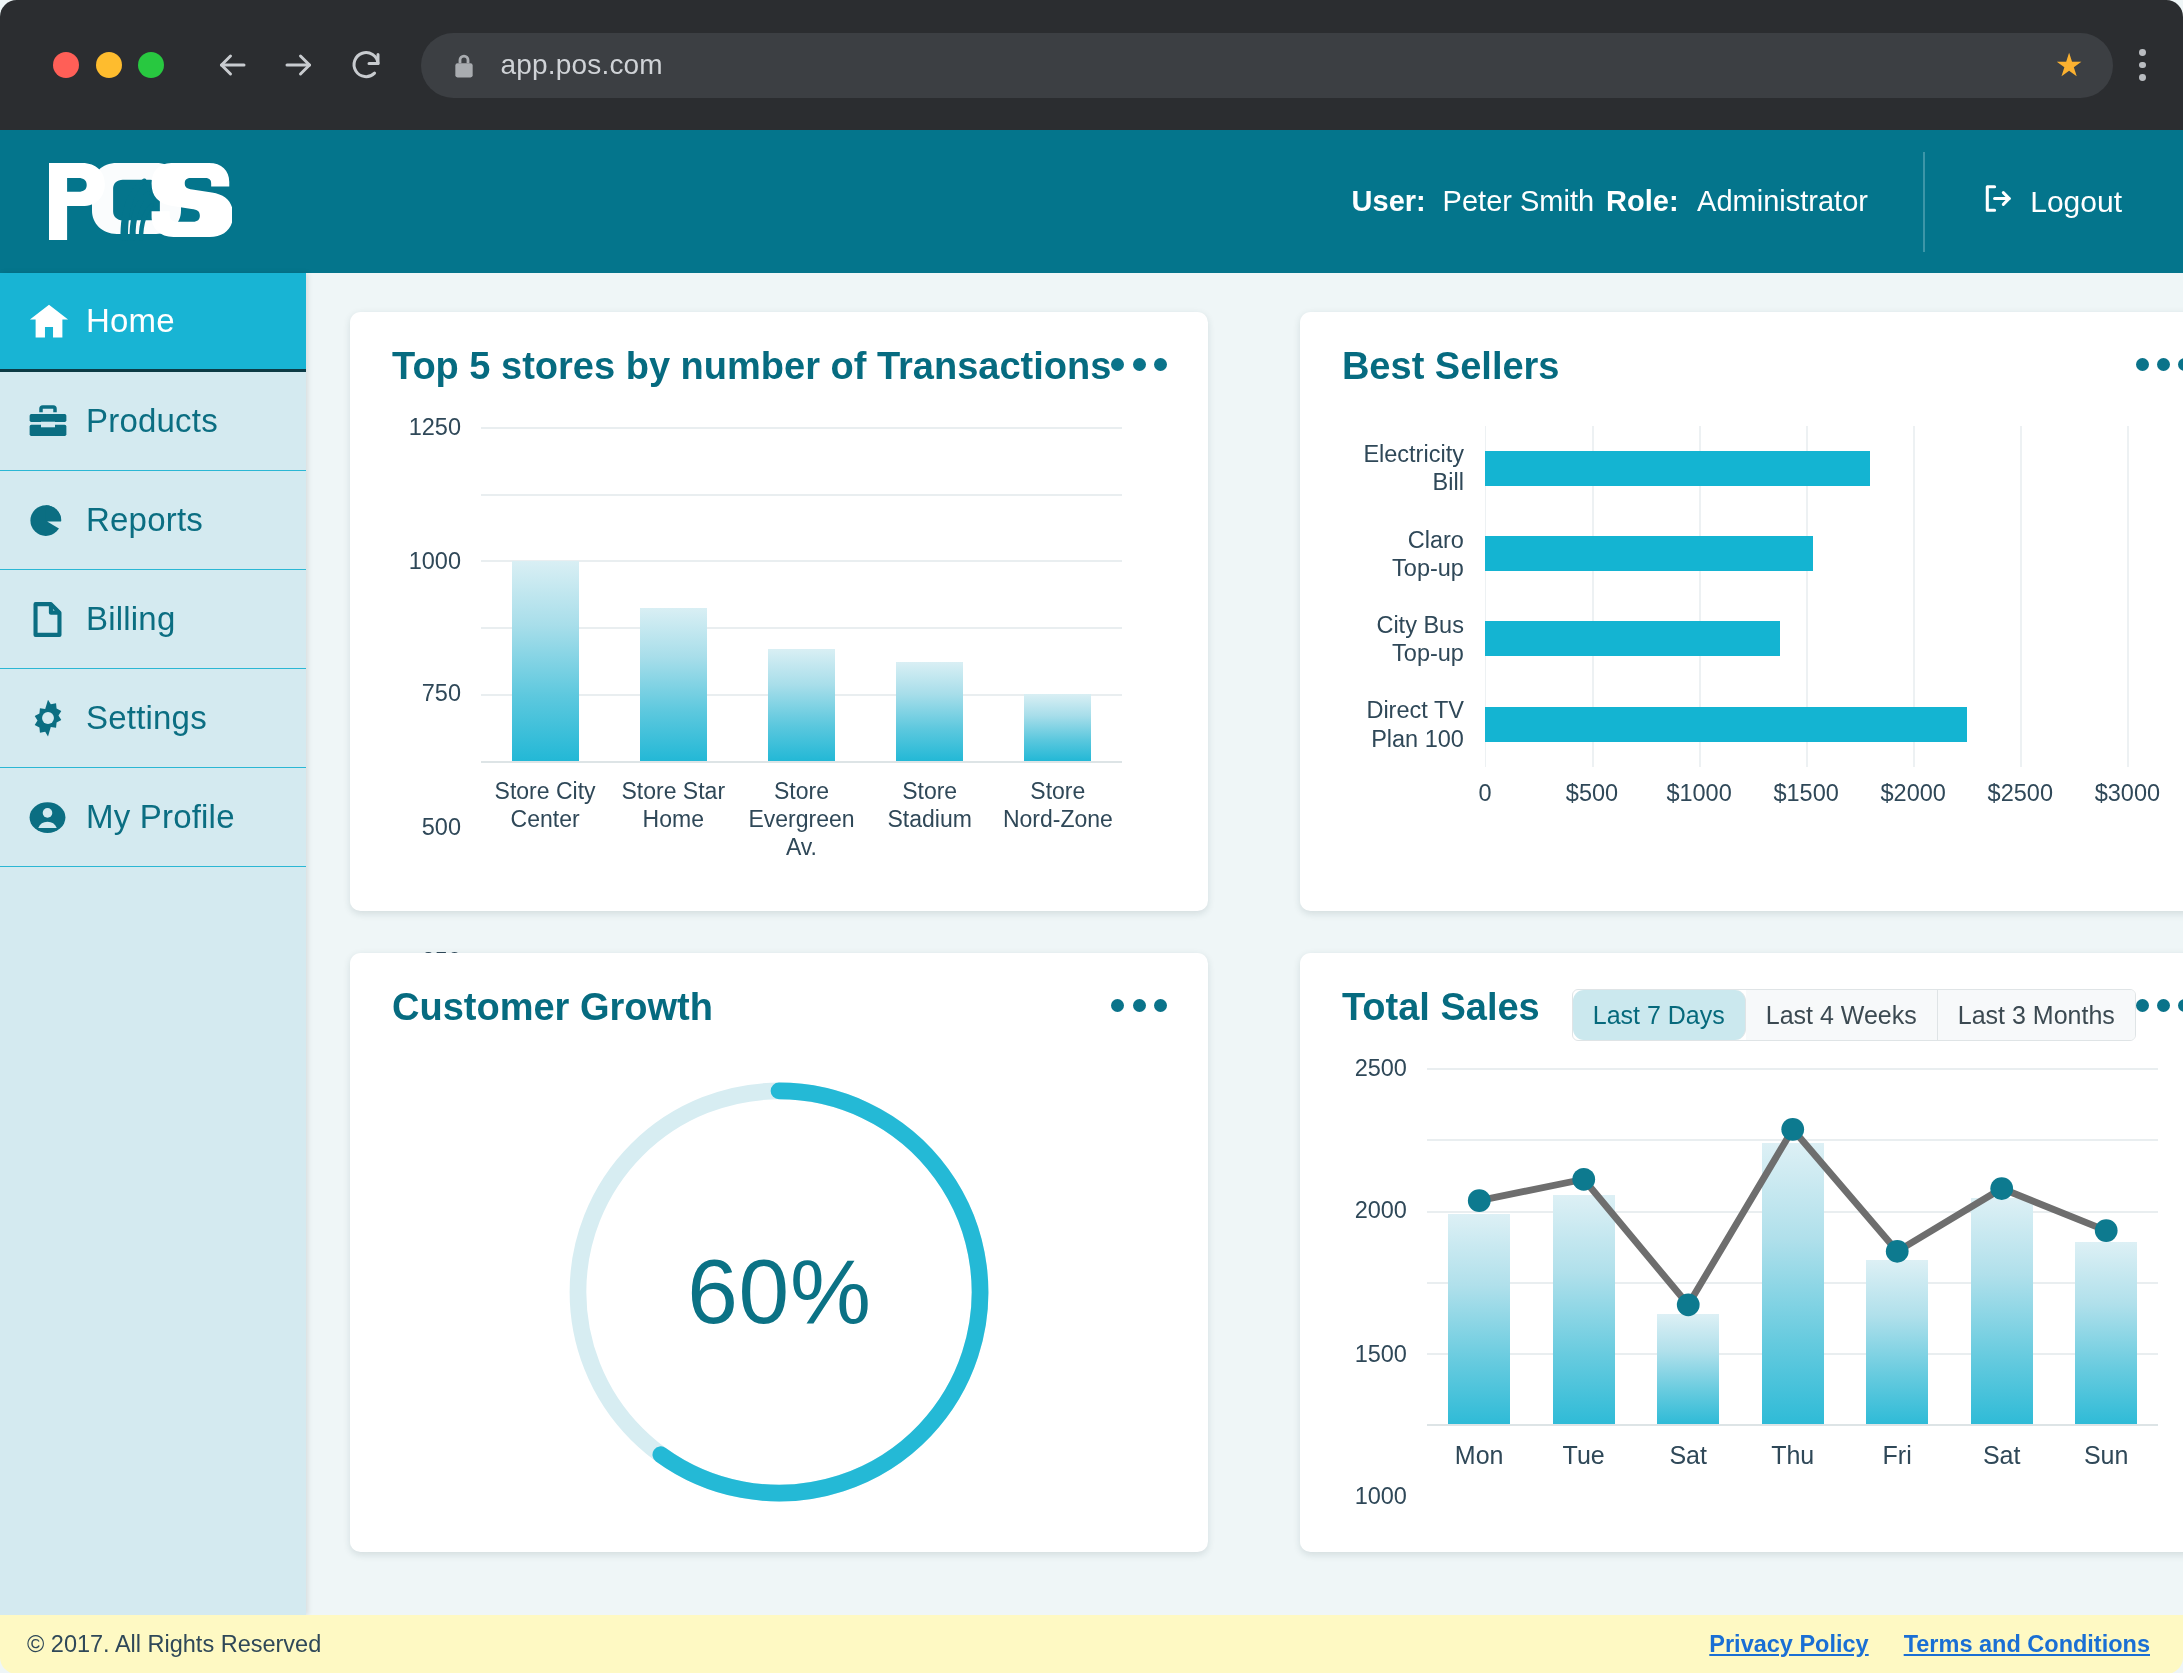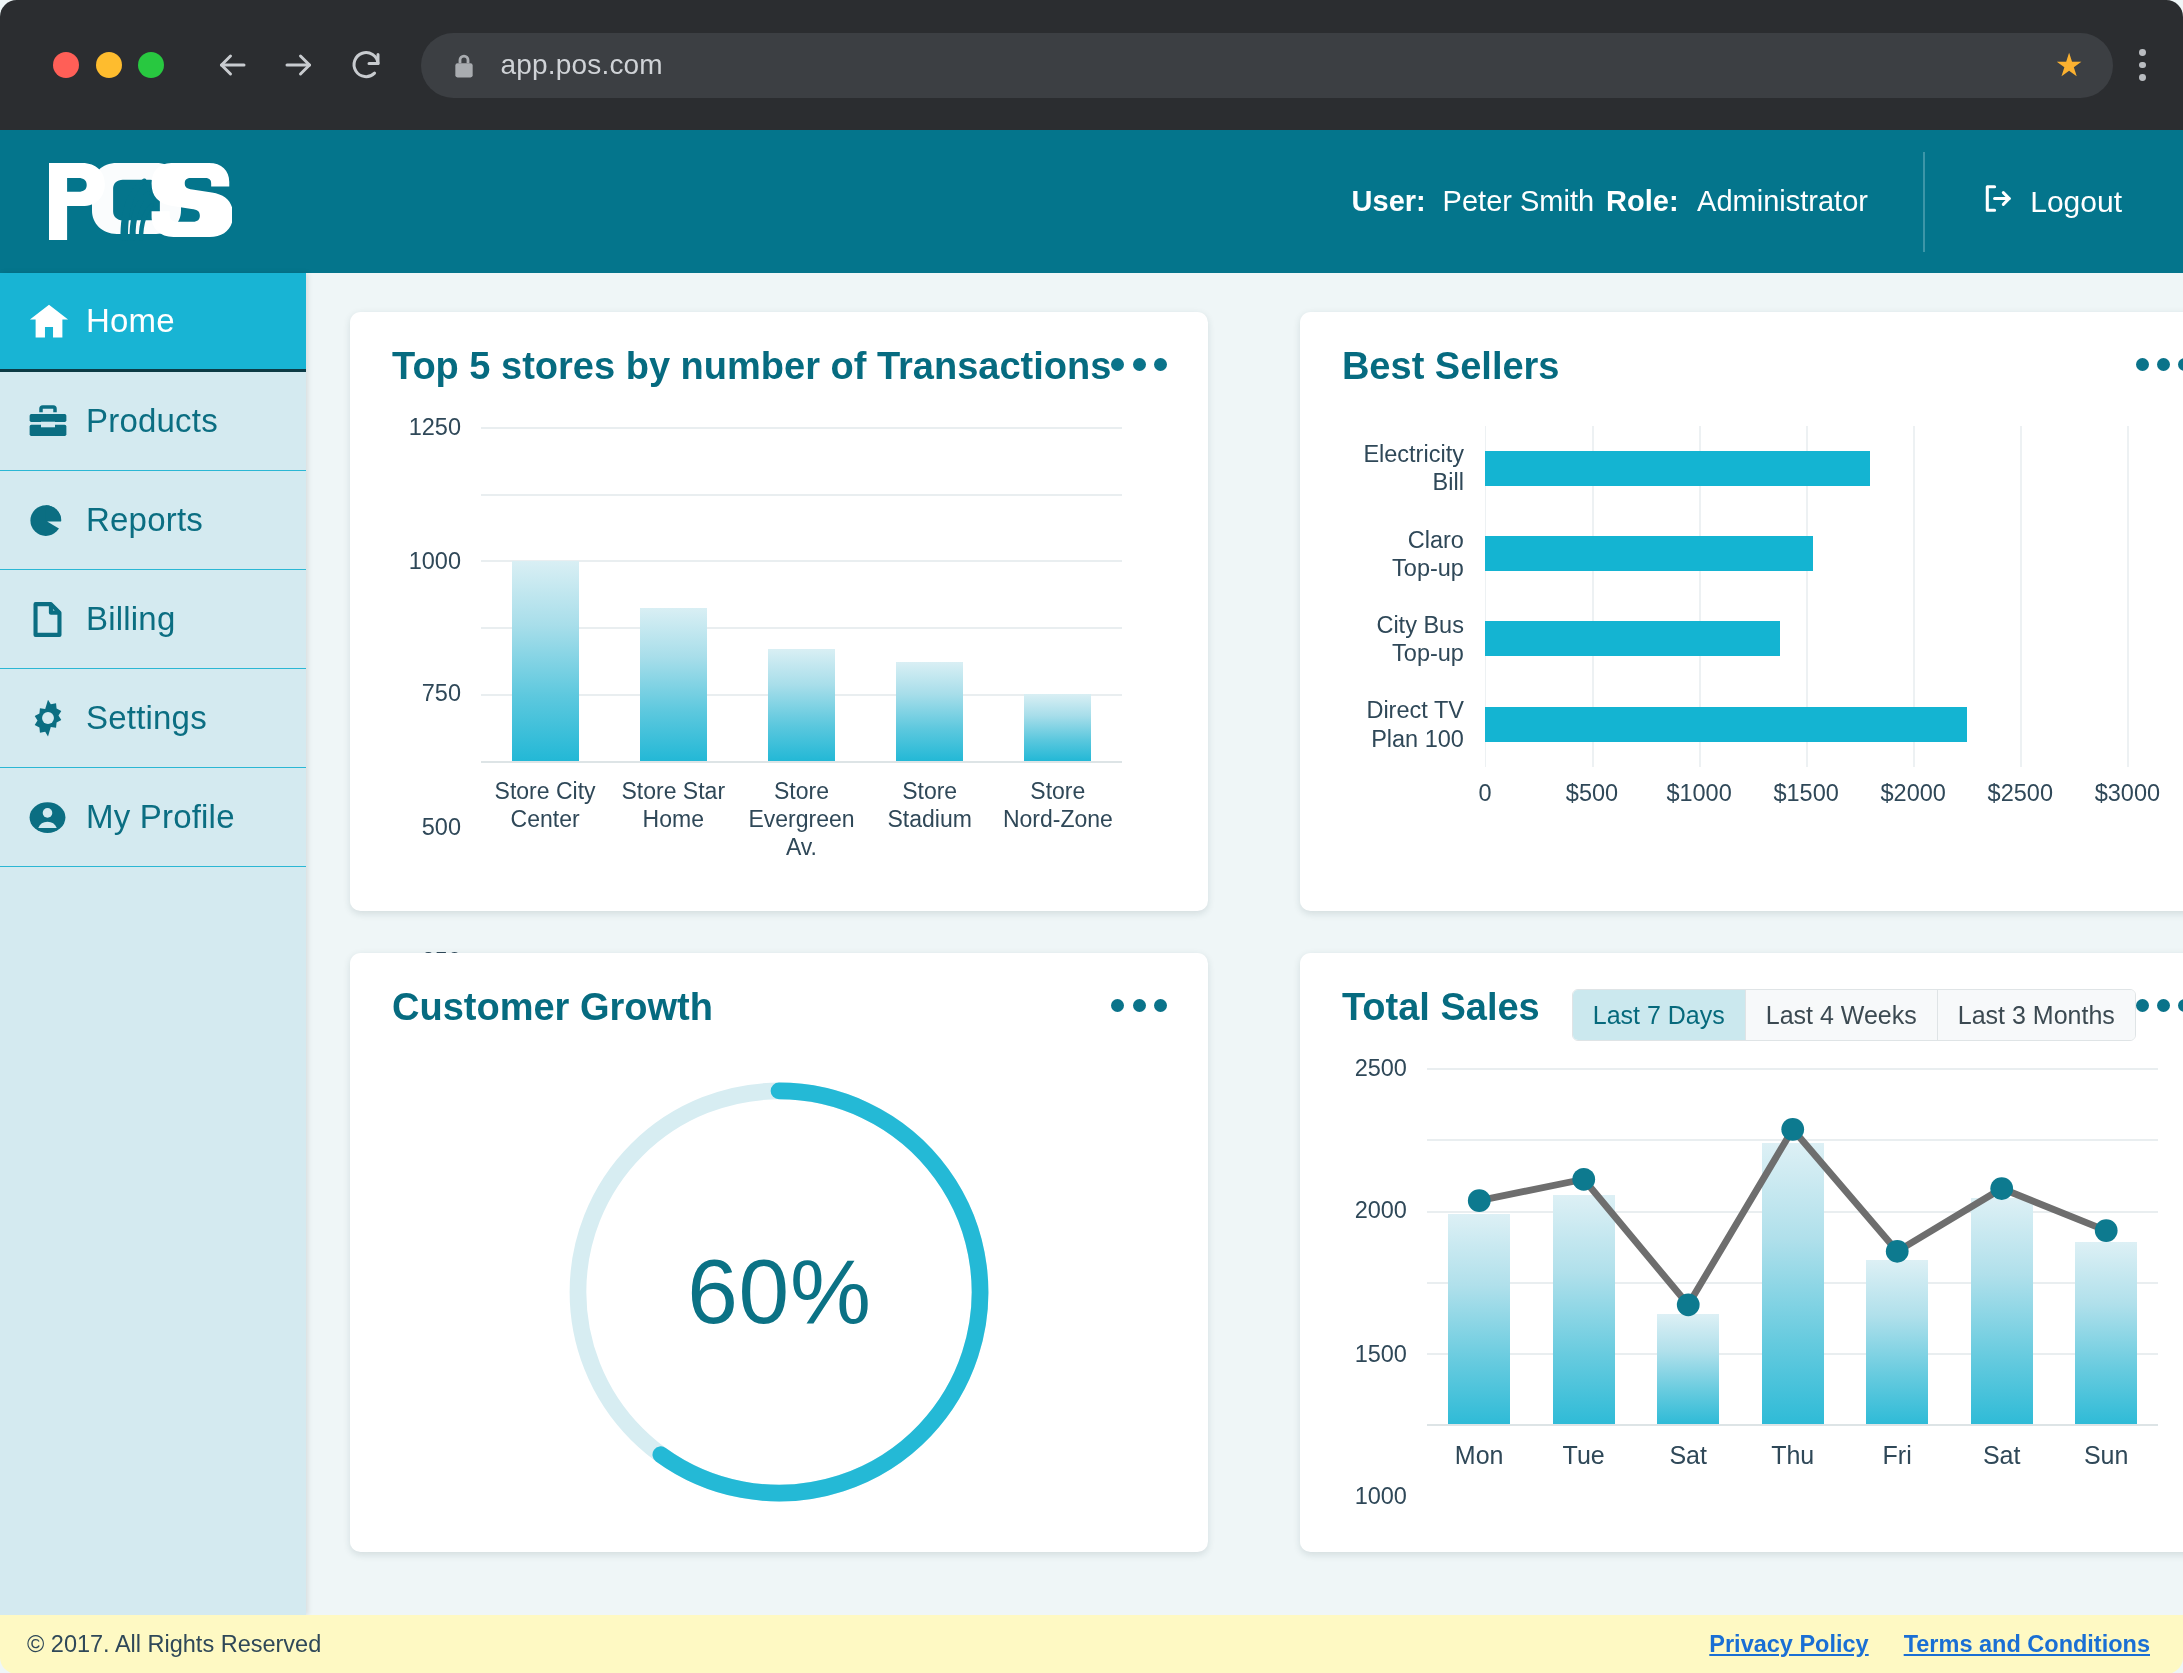--- a/index.html
+++ b/index.html
@@ -115,21 +115,21 @@
   }
 
   
   .seg {
     margin-left: 32px; display: flex; border: 1.5px solid #dfe4e6; border-radius: 6px;
     overflow: hidden; align-self: flex-start; margin-top: 3px;
   }
   .seg-btn { padding: 10.6px 20px; font-size: 25px; color: #3c4a52; background: #f7f9fa;
              border-right: 1.5px solid #dfe4e6; cursor: pointer; white-space: nowrap; }
   .seg-btn:last-child { border-right: none; }
-  .seg-btn.active { background: #CBE8EE; color: #06697C; }
+  .seg-btn.active { background: #CBE8EE; color: #06697C; border-radius: 11px; }
 
   .combo { position: relative; margin-top: 27px; height: 440px; }
   .cb-plot { position: absolute; left: 85px; right: 33px; top: 0; height: 356px; }
   .cb-bars { position: absolute; inset: 0; display: flex; align-items: flex-end; }
   .cb-slot { flex: 1; display: flex; justify-content: center; align-items: flex-end; height: 100%; }
   .cb-bar { width: 62px; background: linear-gradient(to bottom, #DDF0F5 0%, #B0E0EB 34%, #67CBDF 70%, #2FBBD7 100%); }
   .cb-svg { position: absolute; inset: 0; overflow: visible; }
   .cbxlabels { position: absolute; left: 85px; right: 33px; top: 373px; display: flex; }
   .cbxlabel { flex: 1; text-align: center; font-size: 25px; color: #2f4858; }
 

